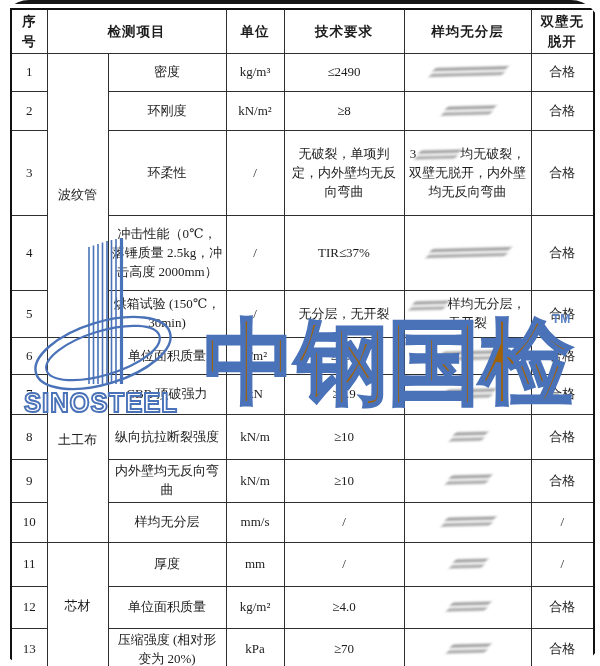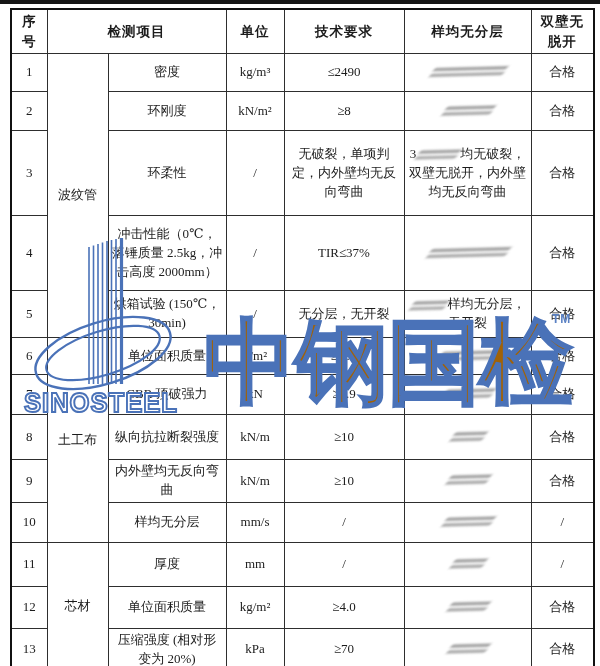--- a/index.html
+++ b/index.html
@@ -3,20 +3,21 @@
 <meta charset="utf-8">
 <style>
   html,body{margin:0;padding:0;}
   .page{
     position:relative;
     width:600px;height:666px;
     background:#ffffff;
     overflow:hidden;
     font-family:"Liberation Serif","DejaVu Serif",serif;
     color:#1c1c1c;
+    border-radius:29px;
   }
   .top-rule{
     position:absolute;left:0;top:0;width:600px;height:4px;
     background:#161616;
   }
   table.report{
     position:absolute;left:10px;top:8px;
     width:583px;
     border-collapse:collapse;
     table-layout:fixed;

